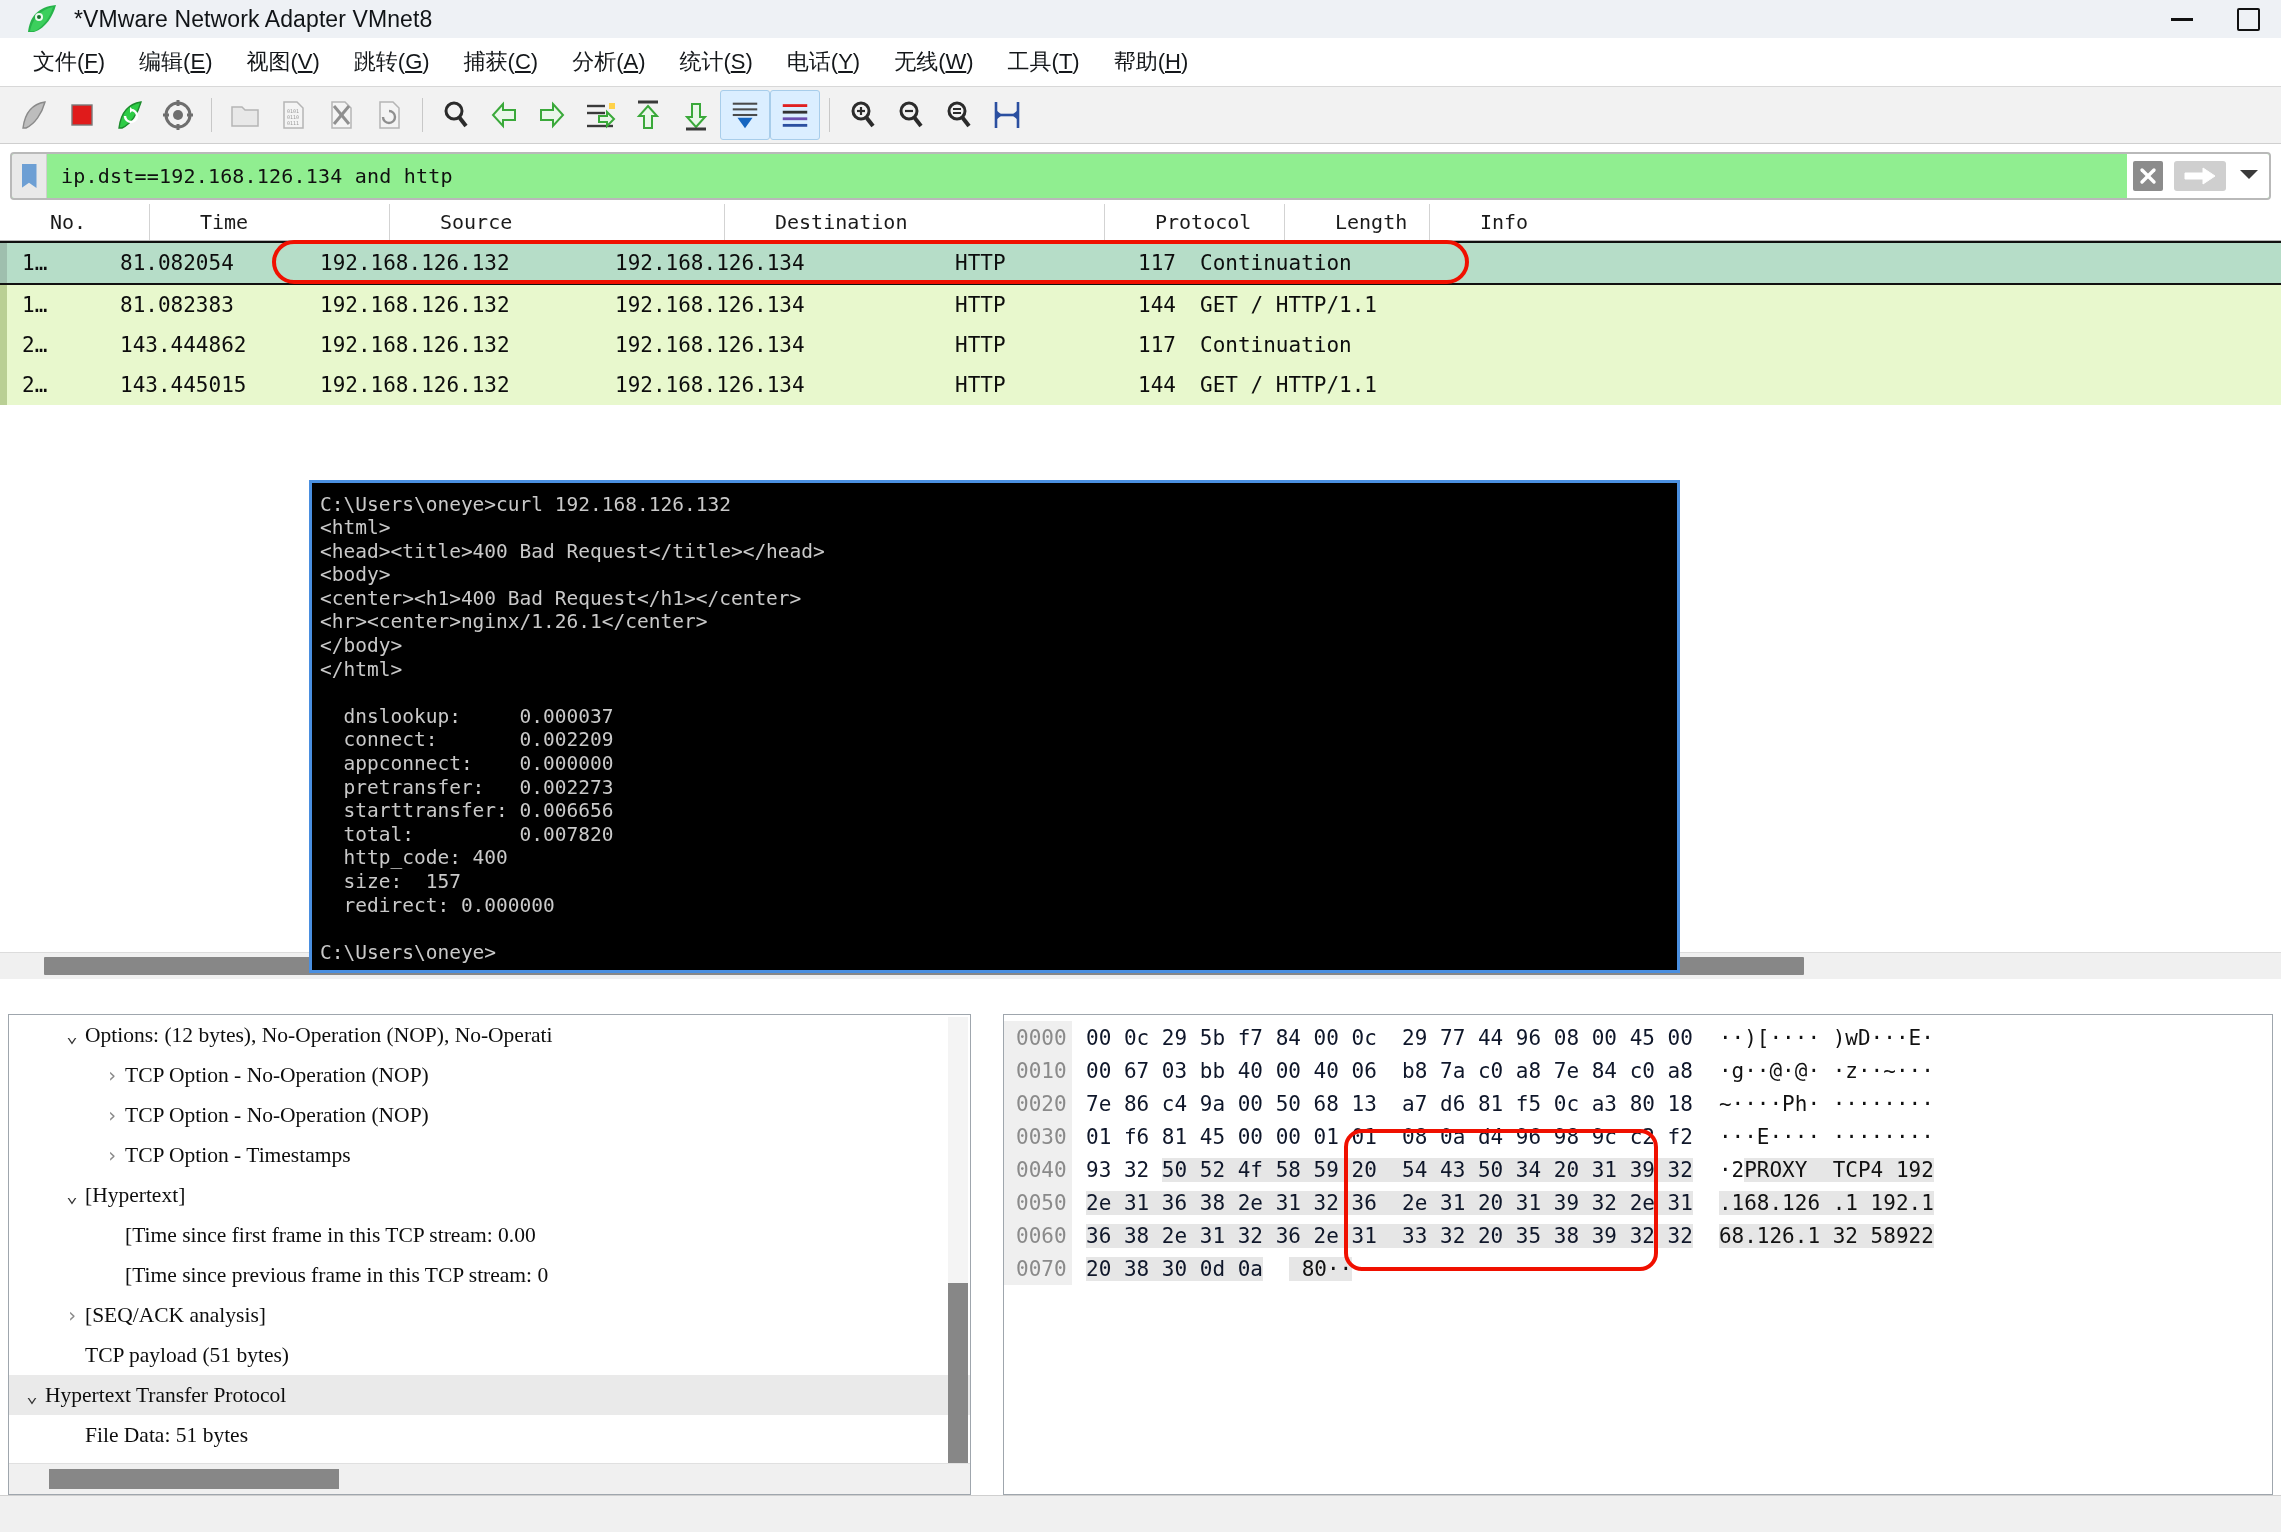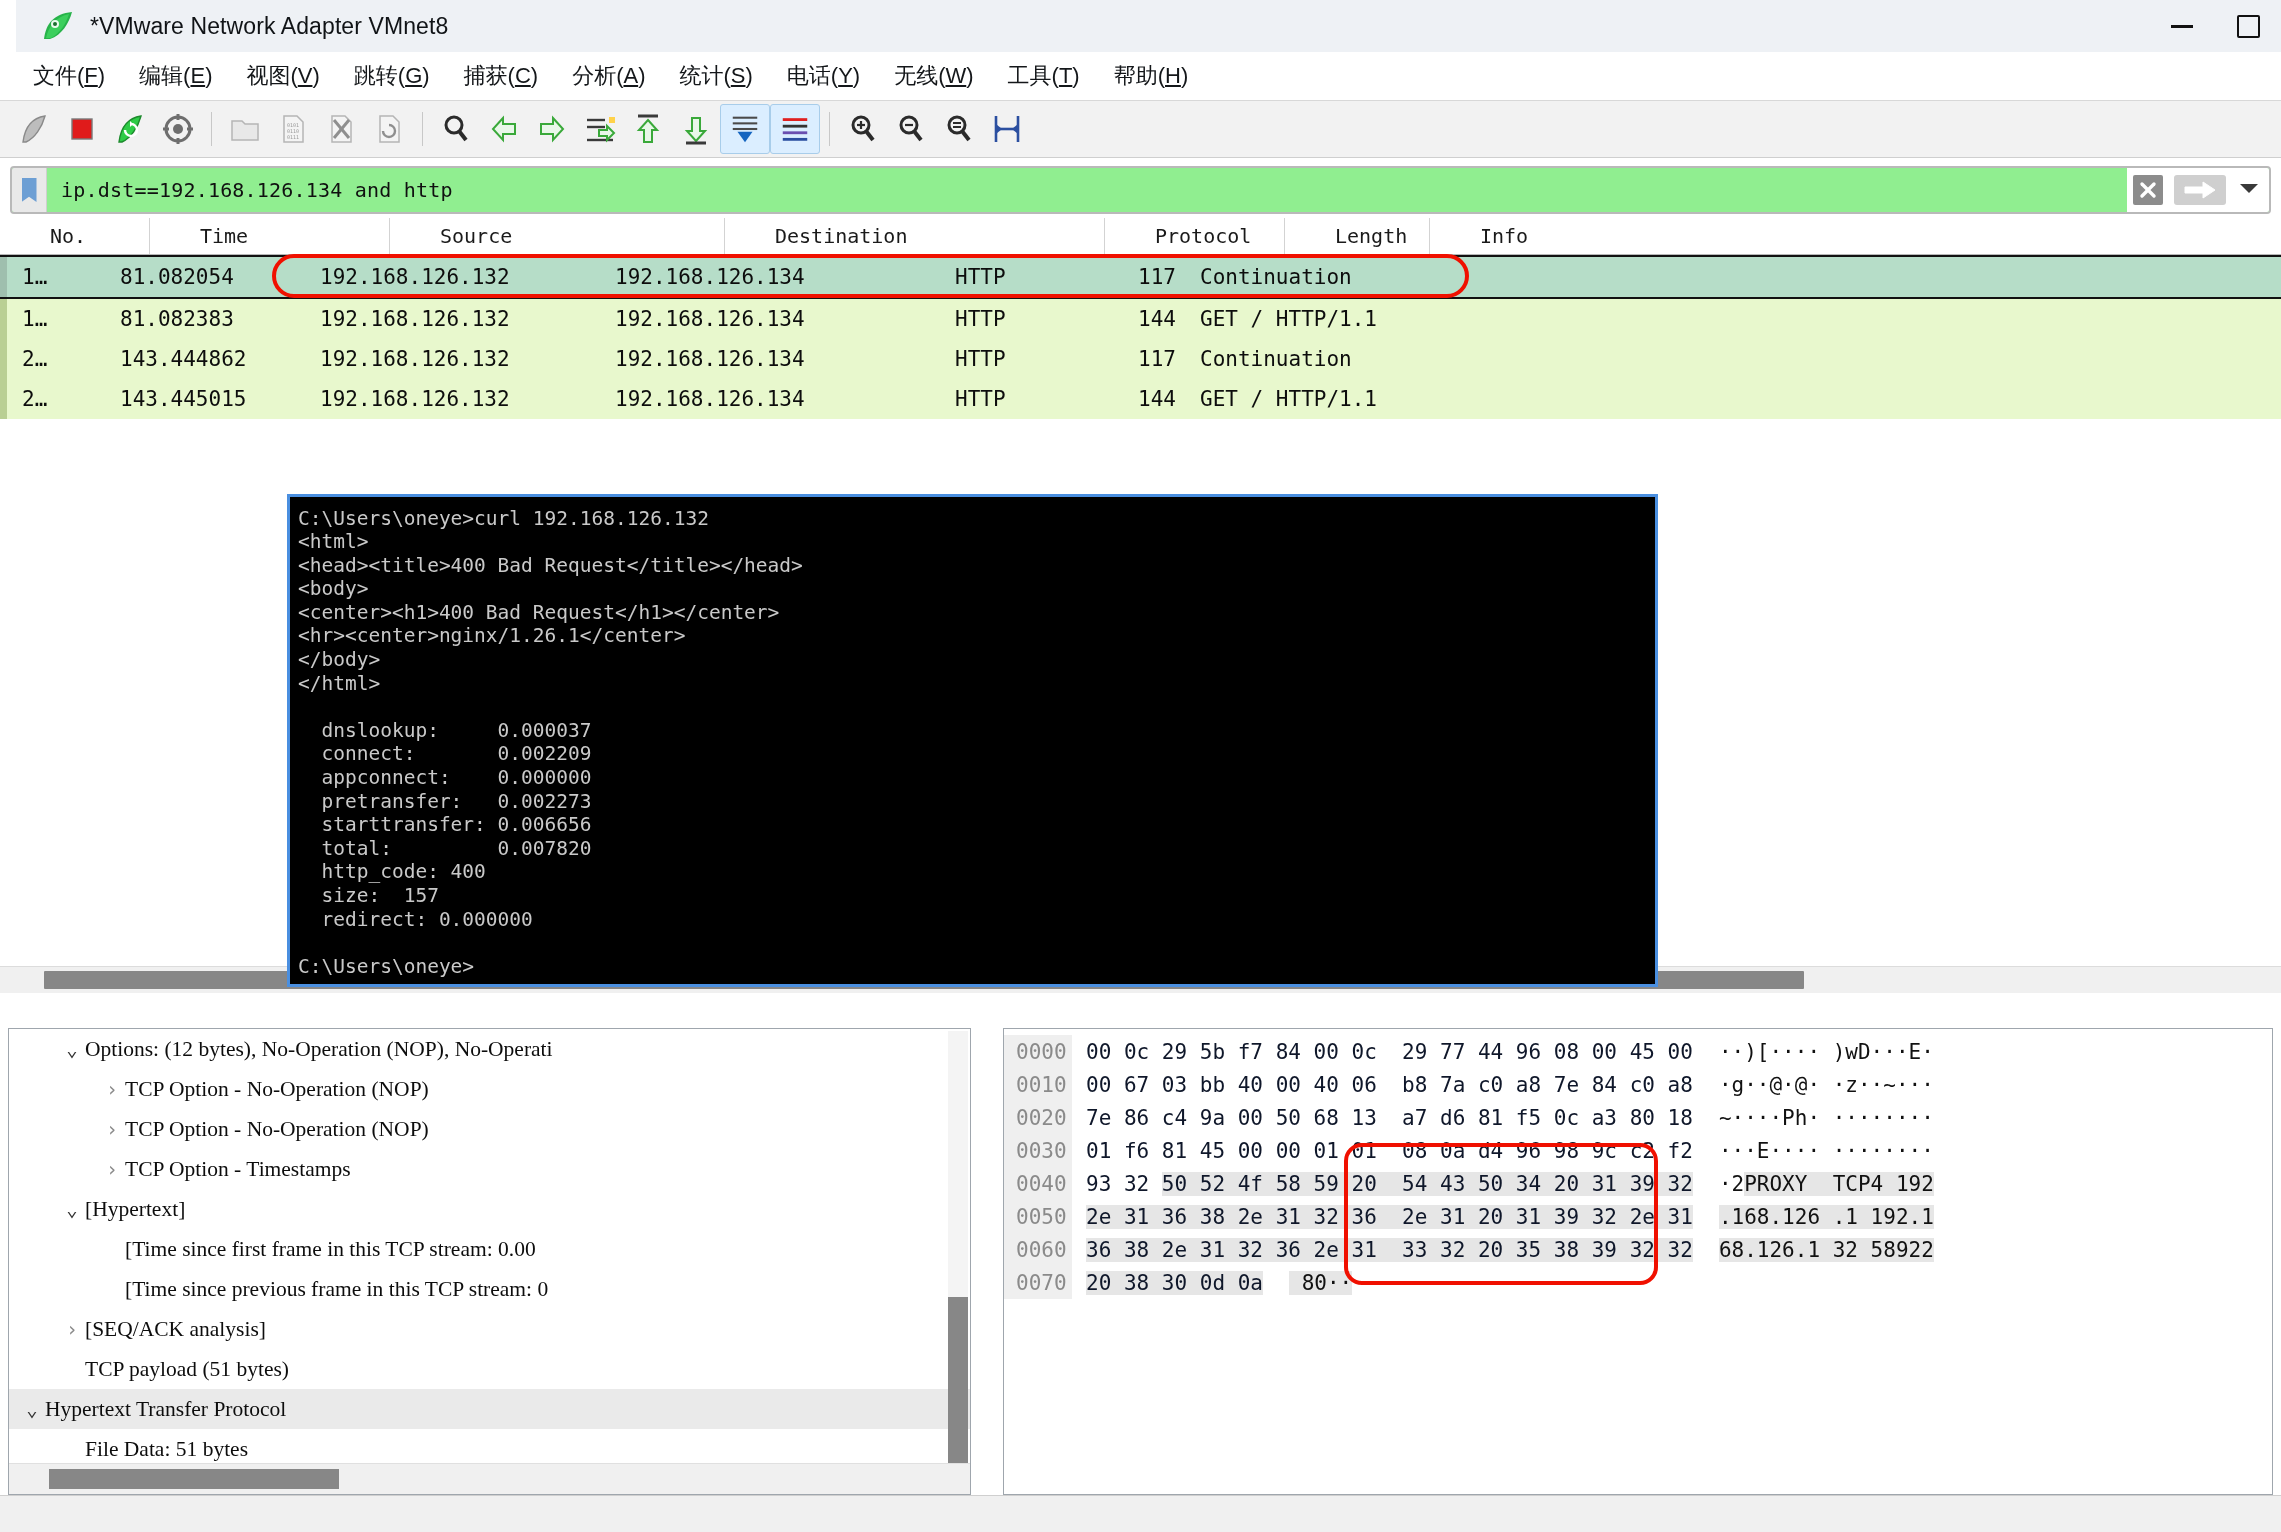--- a/index.html
+++ b/index.html
@@ -5,21 +5,21 @@
   html,body{margin:0;padding:0;}
   body{
     width:2281px;height:1532px;overflow:hidden;
     background:#ffffff;
     font-family:"Liberation Sans",sans-serif;
     -webkit-font-smoothing:antialiased;
   }
   .app{position:relative;width:2281px;height:1532px;display:flex;flex-direction:column;background:#fff;}
 
   
-  .titlebar{height:52px;background:#eef1f5;display:flex;align-items:center;flex:0 0 auto;position:relative;margin-left:16px;}
+  .titlebar{height:38px;background:#eef1f5;display:flex;align-items:center;flex:0 0 auto;position:relative;}
   .tb-icon{width:34px;height:30px;margin-left:26px;margin-right:14px;position:relative;flex:0 0 auto;}
   .shark{position:absolute;left:0;top:0;width:34px;height:30px;}
   .tb-title{font-size:23px;color:#101316;letter-spacing:0.1px;font-family:"Liberation Sans",sans-serif;}
   .tb-controls{margin-left:auto;display:flex;align-items:center;height:46px;}
   .tb-btn{width:66px;height:46px;display:flex;align-items:center;justify-content:center;}
   .min-glyph{width:22px;height:3px;background:#111;display:block;}
   .max-glyph{width:19px;height:19px;border:2.5px solid #111;border-radius:2px;display:block;}
 
   
   .menubar{height:48px;background:#ffffff;display:flex;align-items:center;padding-left:16px;flex:0 0 auto;}
@@ -397,21 +397,21 @@
       <div class="c c-len">144</div>
       <div class="c c-info">GET / HTTP/1.1</div>
     </div>
 
     <div class="oval" style="left:272px;top:36px;width:1197px;height:44px;"></div>
 
     <div class="hscroll-wrap" style="top:748px;">
       <div class="hscroll-thumb" style="left:44px;width:1760px;"></div>
     </div>
 
-    <pre class="term" style="left:287px;top:256px;width:1371px;height:493px;">C:\Users\oneye&gt;curl 192.168.126.132
+    <pre class="term" style="left:309px;top:256px;width:1371px;height:493px;">C:\Users\oneye&gt;curl 192.168.126.132
 &lt;html&gt;
 &lt;head&gt;&lt;title&gt;400 Bad Request&lt;/title&gt;&lt;/head&gt;
 &lt;body&gt;
 &lt;center&gt;&lt;h1&gt;400 Bad Request&lt;/h1&gt;&lt;/center&gt;
 &lt;hr&gt;&lt;center&gt;nginx/1.26.1&lt;/center&gt;
 &lt;/body&gt;
 &lt;/html&gt;
 
   dnslookup:     0.000037
   connect:       0.002209

